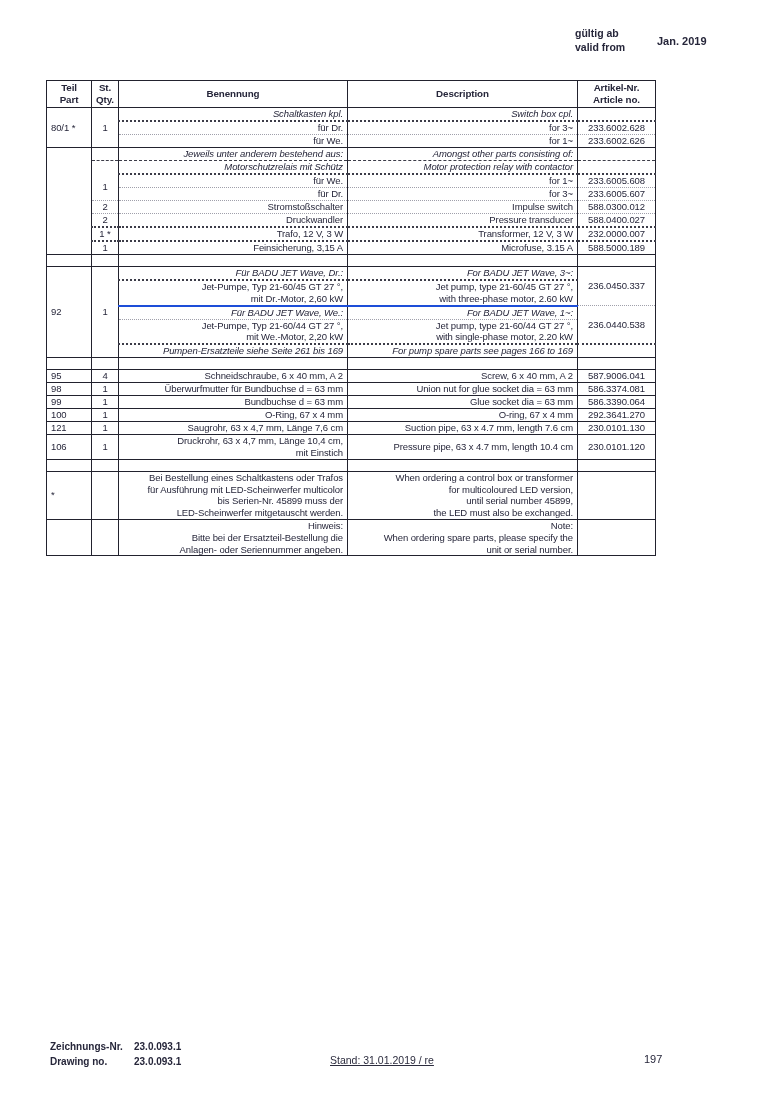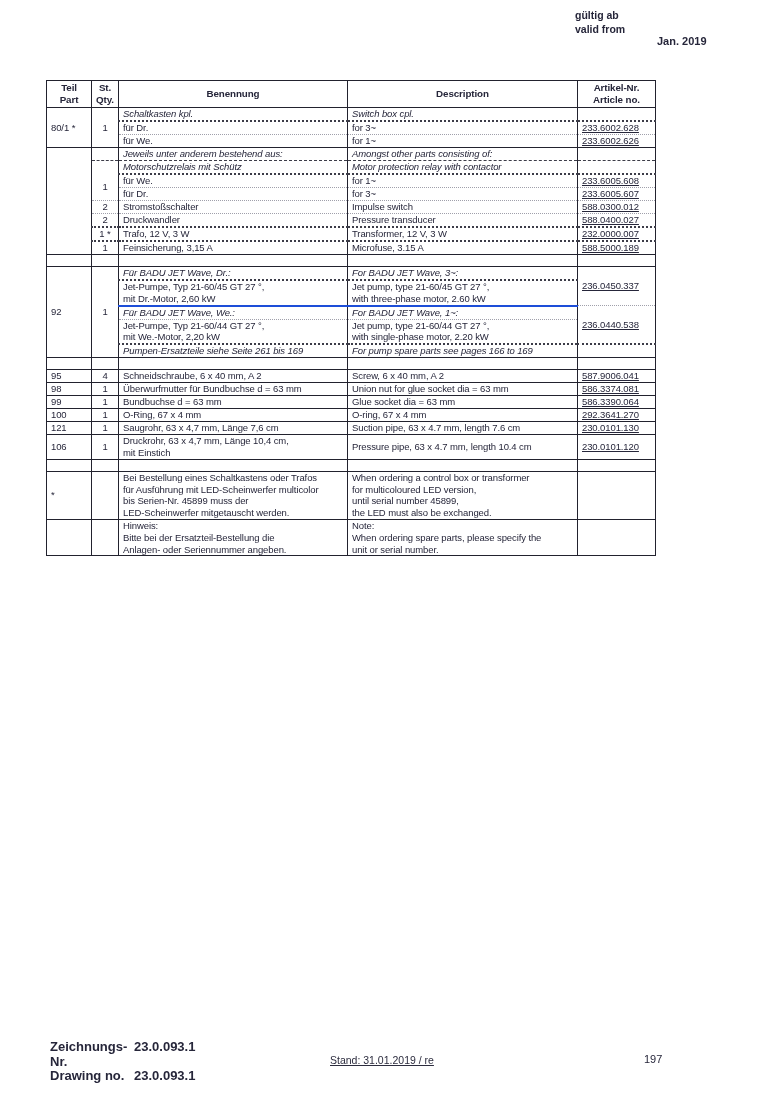--- a/index.html
+++ b/index.html
@@ -3,21 +3,21 @@
 <meta charset="utf-8">
 <style>
   html,body { margin:0; padding:0; }
   body {
     width:771px; height:1101px; background:#ffffff; position:relative;
     font-family:"Liberation Sans", sans-serif; color:#26263a;
     -webkit-font-smoothing:antialiased;
   }
   
   .valid-block {
-    position:absolute; left:575px; top:8px;
+    position:absolute; left:575px; top:26px;
     font-weight:bold; font-size:10.5px; line-height:14px; white-space:pre-line;
   }
   .date-block {
     position:absolute; left:657px; top:35px;
     font-weight:bold; font-size:11px;
   }
   
   table.parts {
     position:absolute; left:46px; top:80px; width:609px;
     border-collapse:collapse; table-layout:fixed;
@@ -28,34 +28,34 @@
     border-left:1px solid #22222e;
     padding:0 4px; height:12px; line-height:11.8px;
     vertical-align:middle; white-space:pre-line; overflow:hidden;
   }
   .parts thead th {
     border-bottom:1.6px solid #22222e;
     height:26px; font-size:9.8px; font-weight:bold; text-align:center; line-height:12px;
   }
   .c-part { text-align:left; padding:0 2px; }
   .c-qty  { text-align:center; padding:0 1px; }
-  .c-name, .c-desc { text-align:left;margin-left:14px; }
-  .c-art  { text-align:left; padding:0 2px;text-decoration:underline; }
+  .c-name, .c-desc { text-align:right;margin-left:14px; }
+  .c-art  { text-align:center; padding:0 2px; }
   .i { font-style:italic; }
   .b-dot2  { border-bottom:2px dotted #3c3c48; }
   .b-dot1  { border-bottom:1px dotted #a0a0ab; }
   .b-dash  { border-bottom:1.2px dashed #3c3c48; }
   .b-solid { border-bottom:1.4px solid #22222e; }
   .b-thin  { border-bottom:2px solid #1d4ed8; }
   .va-top  { vertical-align:top; padding-top:1px; }
   tr.spacer td { height:11px; }
   
   .footer-drawing {
     position:absolute; left:50px; top:1040px;
-    font-size:13px; font-weight:bold; line-height:14.5px;
+    font-size:10px; font-weight:bold; line-height:14.5px;
   }
   .footer-drawing .frow { display:grid; grid-template-columns:84px auto; }
   .footer-stand { position:absolute; left:330px; top:1054px; font-size:10.5px; color:#2c2c3e;text-decoration:underline; }
   .footer-page  { position:absolute; left:644px; top:1053px; font-size:11px; }
 </style>
 </head>
 <body>
 
 <div class="valid-block">gültig ab
 valid from</div>

